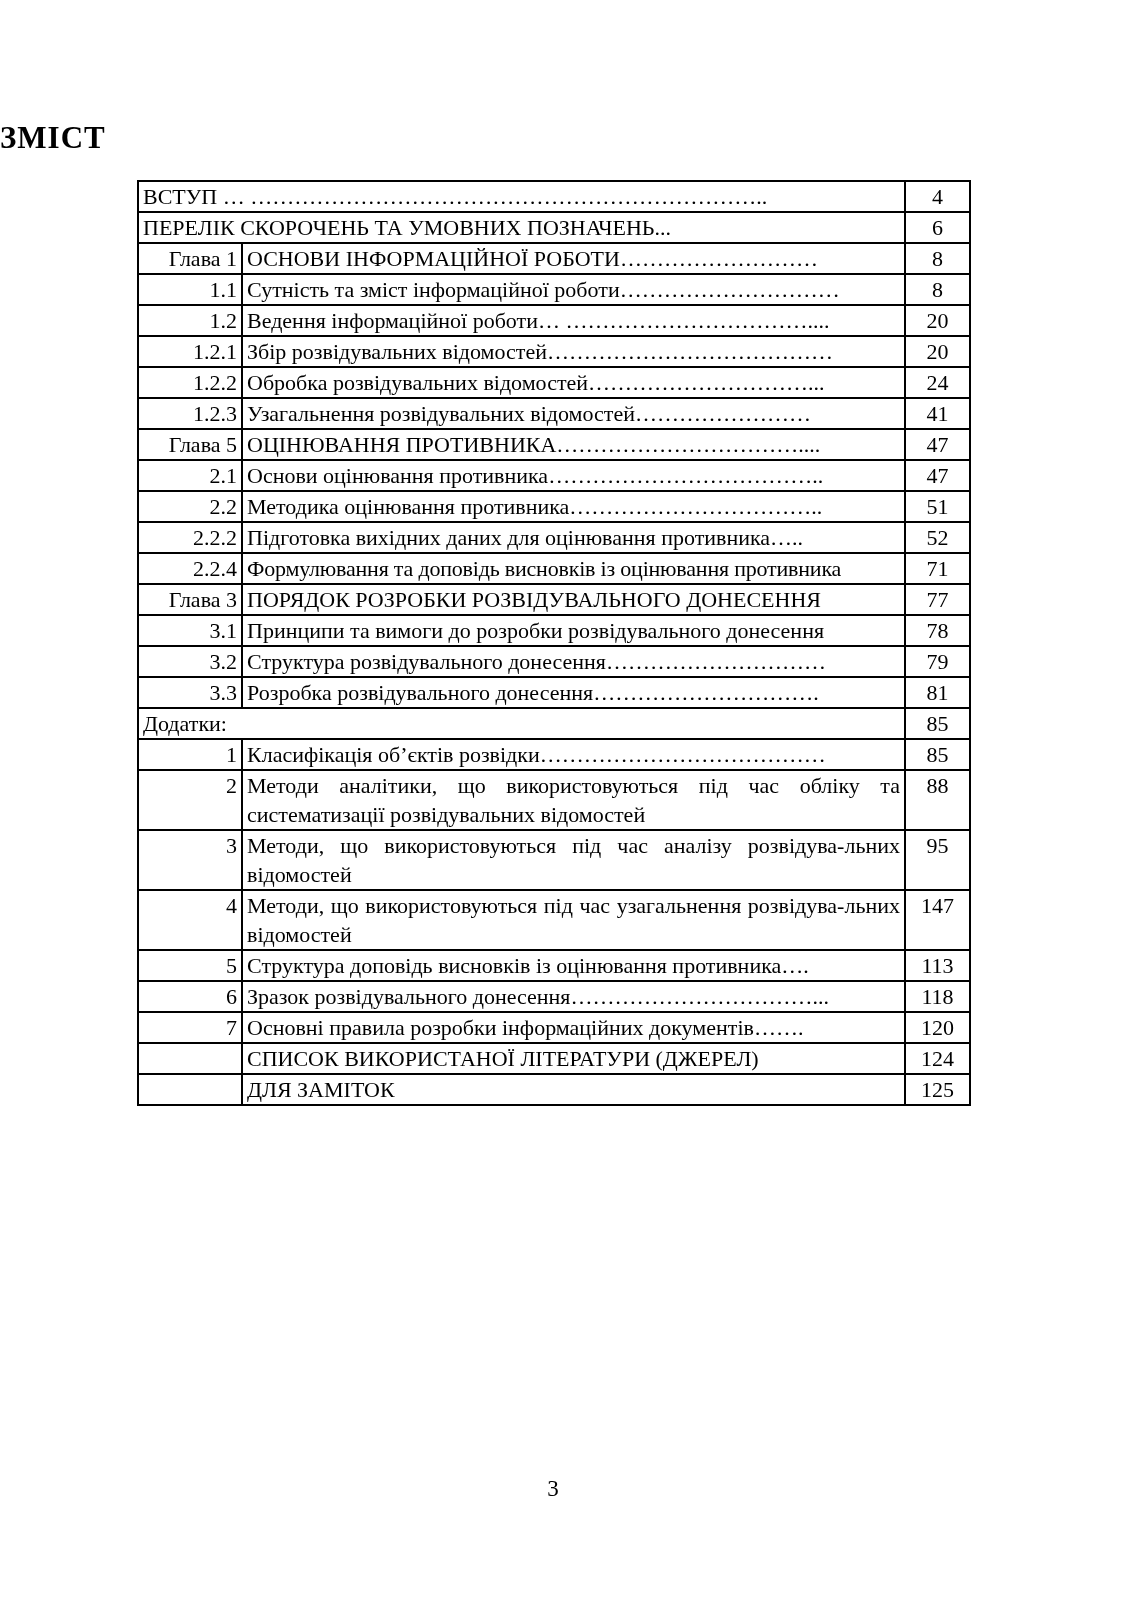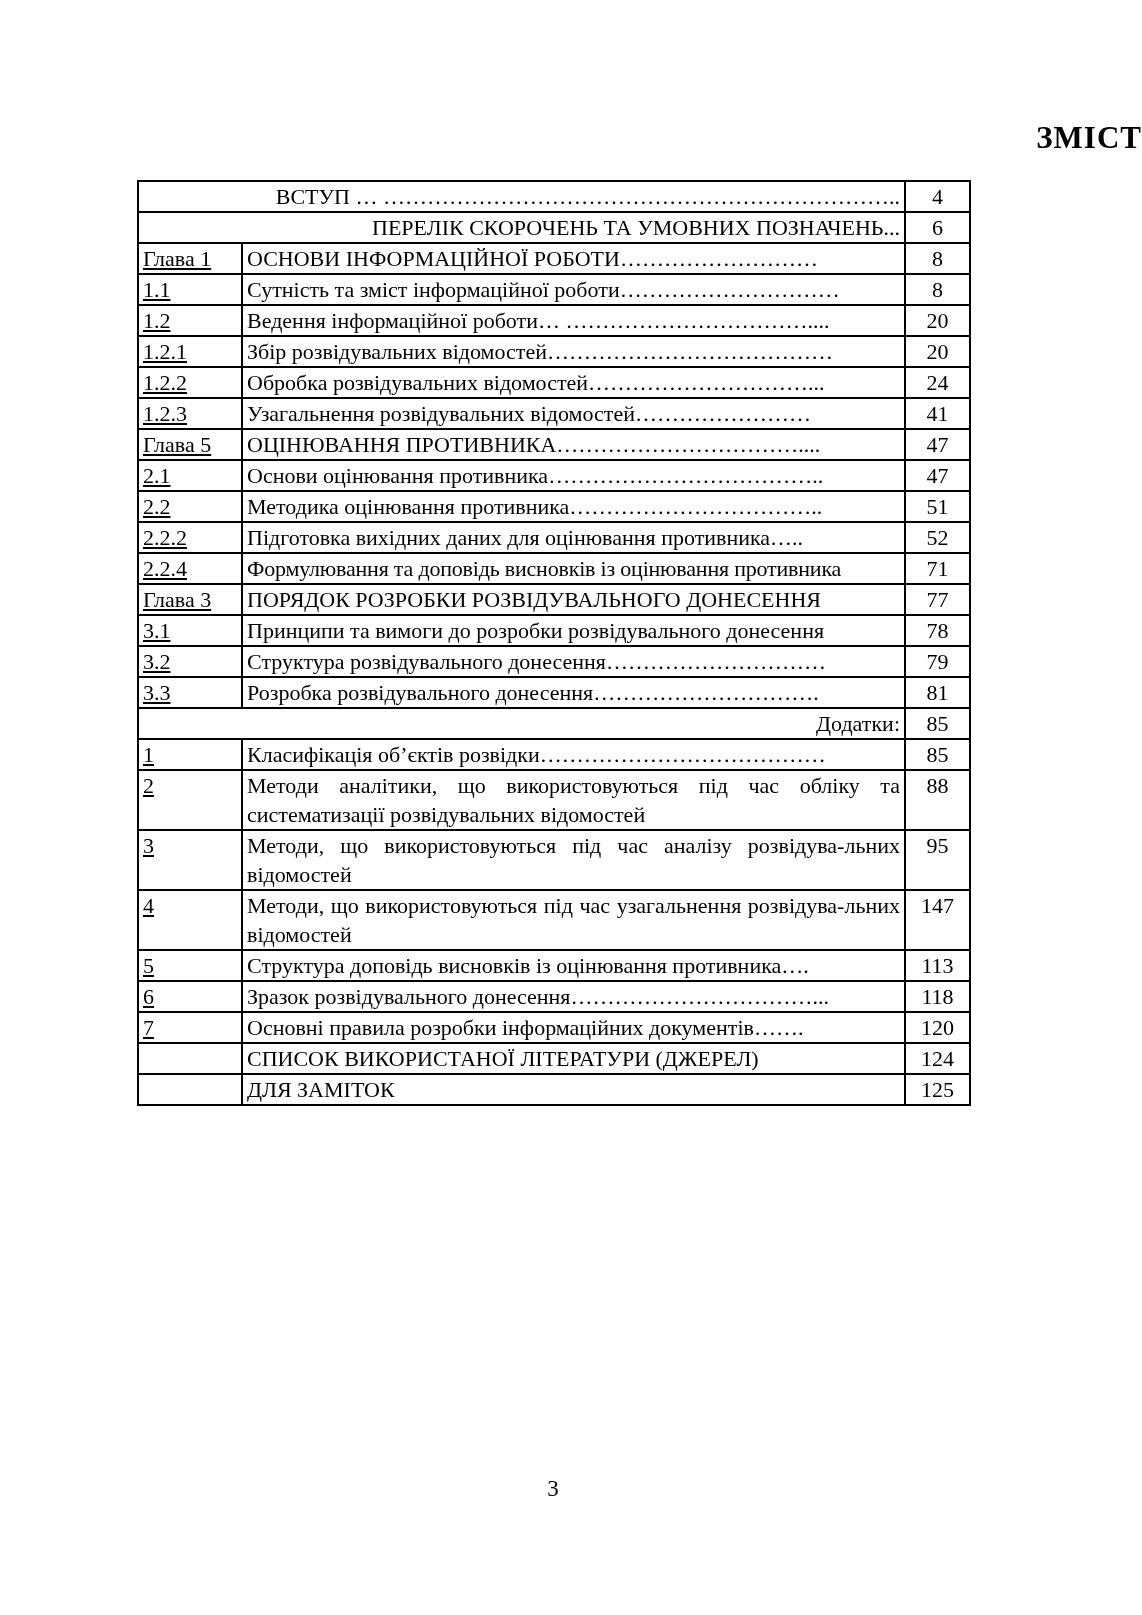--- a/index.html
+++ b/index.html
@@ -12,43 +12,43 @@
     height: 1615px;
     position: relative;
     font-family: "Liberation Serif", serif;
     color: #000000;
     overflow: hidden;
   }
   .doc-title {
     margin: 0;
     padding-top: 120px;
     width: 1142px;
-    text-align: right;
+    text-align: left;
     font-size: 31px;
     font-weight: 700;
     letter-spacing: 1px;
   }
   .toc-table {
     margin: 24px 0 0 137px;
     border-collapse: collapse;
     table-layout: fixed;
     width: 832px;
   }
   .toc-table td {
     border: 2px solid #000000;
     font-size: 22px;
     line-height: 29px;
     padding: 0 4px;
     vertical-align: top;
     overflow: hidden;
   }
-  .c-num   { text-align: left; text-decoration: underline; }
+  .c-num   { text-align: right; }
   .c-title { text-align: left; }
   .c-page  { text-align: center; }
-  .c-span  { text-align: right; }
+  .c-span  { text-align: left; }
   .condensed { font-size: 19px; letter-spacing: -0.2px; }
   .justify   { text-align: justify; }
   .page-number {
     position: absolute;
     top: 1476px;
     left: 137px;
     width: 832px;
     text-align: center;
     font-size: 23px;
   }

